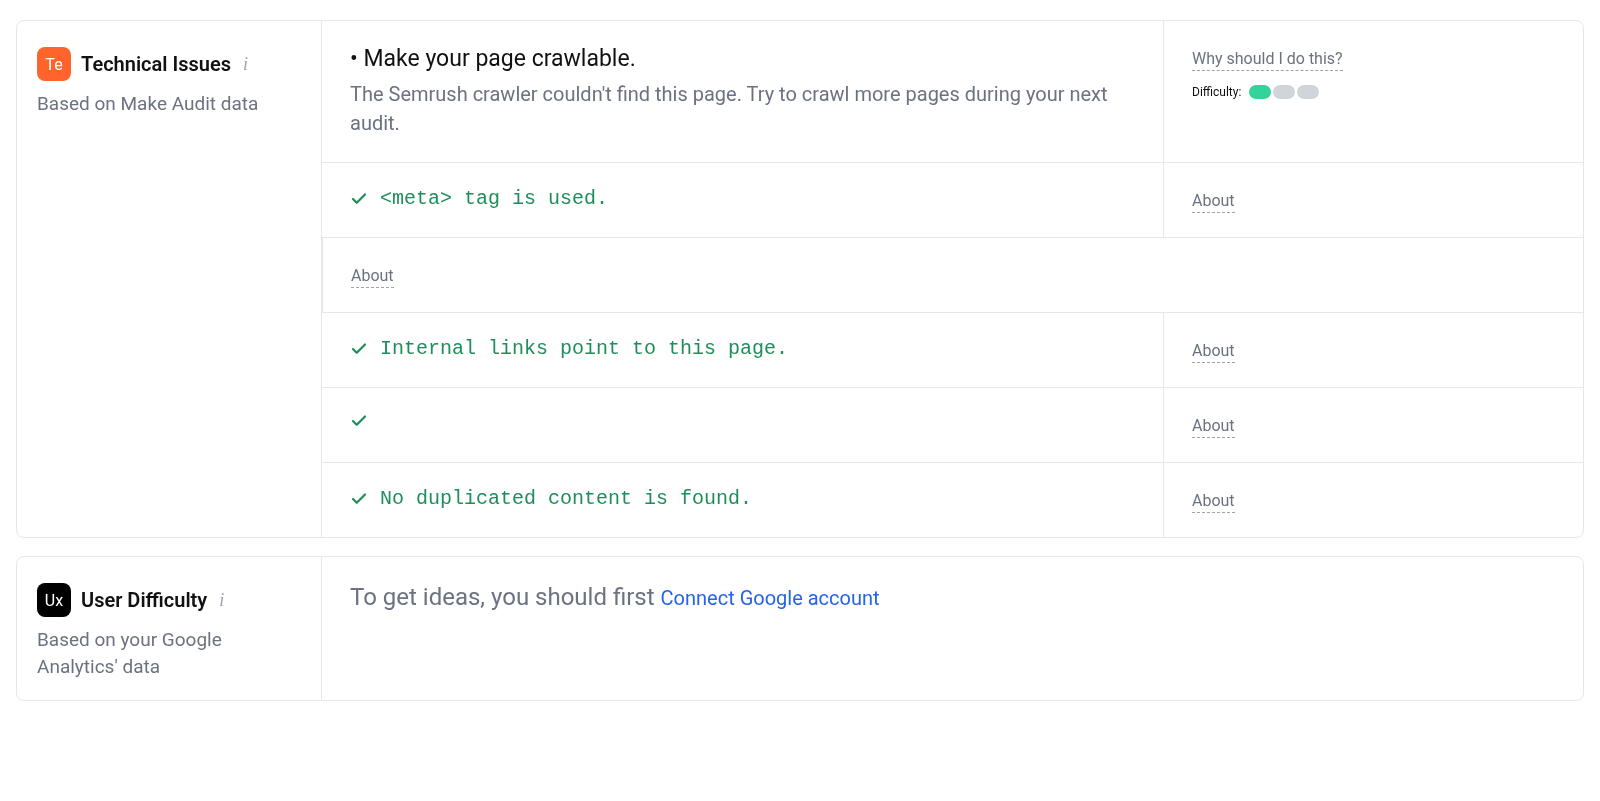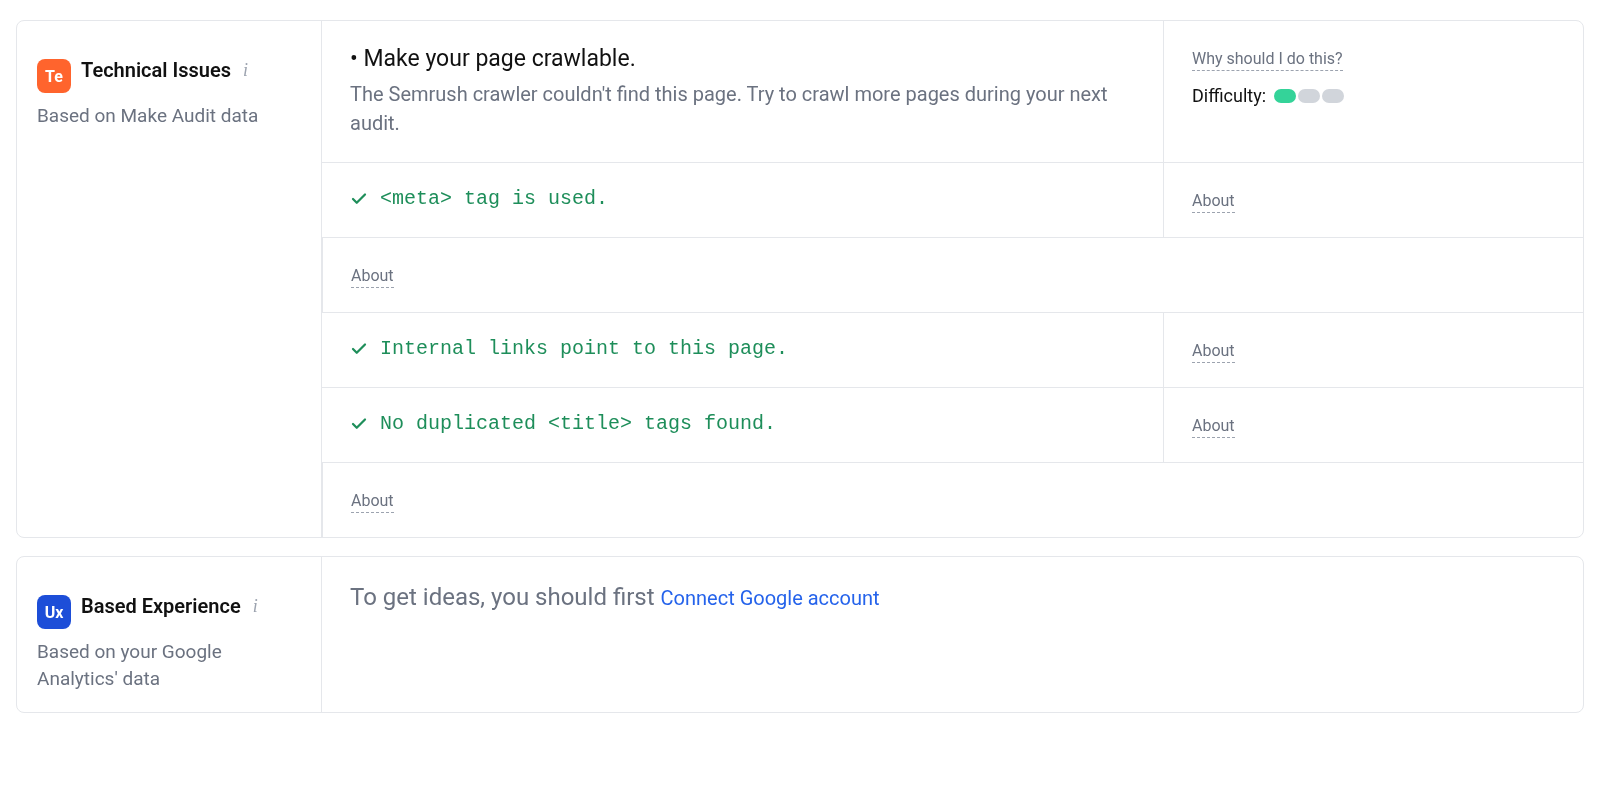--- a/index.html
+++ b/index.html
@@ -32,26 +32,25 @@
     margin-bottom: 10px;
   }
   .badge {
     width: 34px;
     height: 34px;
     border-radius: 8px;
     display: flex;
     align-items: center;
     justify-content: center;
     color: #fff;
-    font-weight: 700;
+    font-weight: 400;
     font-size: 16px;
-    margin-top: 12px;
   }
   .badge-te { background: #ff642d; }
-  .badge-ux { background: #1d4ed8; }
+  .badge-ux { background: #000000; }
   .section-title {
     font-size: 20px;
     font-weight: 600;
     color: #111;
   }
   .info-icon {
     color: #9ca3af;
     font-style: italic;
     font-family: Georgia, serif;
     font-size: 18px;
@@ -98,21 +97,21 @@
     border-bottom: 1px dashed #9ca3af;
     padding-bottom: 2px;
     display: inline-block;
     cursor: pointer;
   }
   .difficulty-row {
     margin-top: 14px;
     display: flex;
     align-items: center;
     gap: 8px;
-    font-size: 18px;
+    font-size: 12px;
     color: #111;
   }
   .diff-bar {
     display: inline-flex;
     gap: 2px;
   }
   .diff-seg {
     width: 22px;
     height: 14px;
     border-radius: 7px;
@@ -209,42 +208,51 @@
     </div>
 
     <div class="row">
       <div class="row-main">
         <div class="check-row">
           <span class="check-icon">
             <svg viewBox="0 0 24 24" fill="none" stroke="#1e8e5a" stroke-width="3" stroke-linecap="round" stroke-linejoin="round">
                 <polyline points="20 6 9 17 4 12"></polyline>
               </svg>
           </span>
-          <span>No duplicated &lt;title&gt; tags found.</span>
-        </div>
-      </div>
-      <div class="row-side">
-        <span class="dotted-link">About</span>
-      </div>
-    </div>
-
-    <div class="row">
+        </div>
+      </div>
+      <div class="row-side">
+        <span class="dotted-link">About</span>
+      </div>
+    </div>
+
+    <div class="row">
+      <div class="row-main">
+        <div class="check-row">
+          <span class="check-icon">
+            <svg viewBox="0 0 24 24" fill="none" stroke="#1e8e5a" stroke-width="3" stroke-linecap="round" stroke-linejoin="round">
+                <polyline points="20 6 9 17 4 12"></polyline>
+              </svg>
+          </span>
+          <span>No duplicated content is found.</span>
+        </div>
+      </div>
       <div class="row-side">
         <span class="dotted-link">About</span>
       </div>
     </div>
 
   </div>
 </div>
 
 <div class="card">
   <div class="card-left">
     <div class="section-header">
       <div class="badge badge-ux">Ux</div>
-      <span class="section-title">Based Experience</span>
+      <span class="section-title">User Difficulty</span>
       <span class="info-icon">i</span>
     </div>
     <div class="section-sub">Based on your Google Analytics' data</div>
   </div>
   <div class="ux-body">
     <span class="ux-text">To get ideas, you should first </span><span class="ux-link">Connect Google account</span>
   </div>
 </div>
 
 </body></html>

